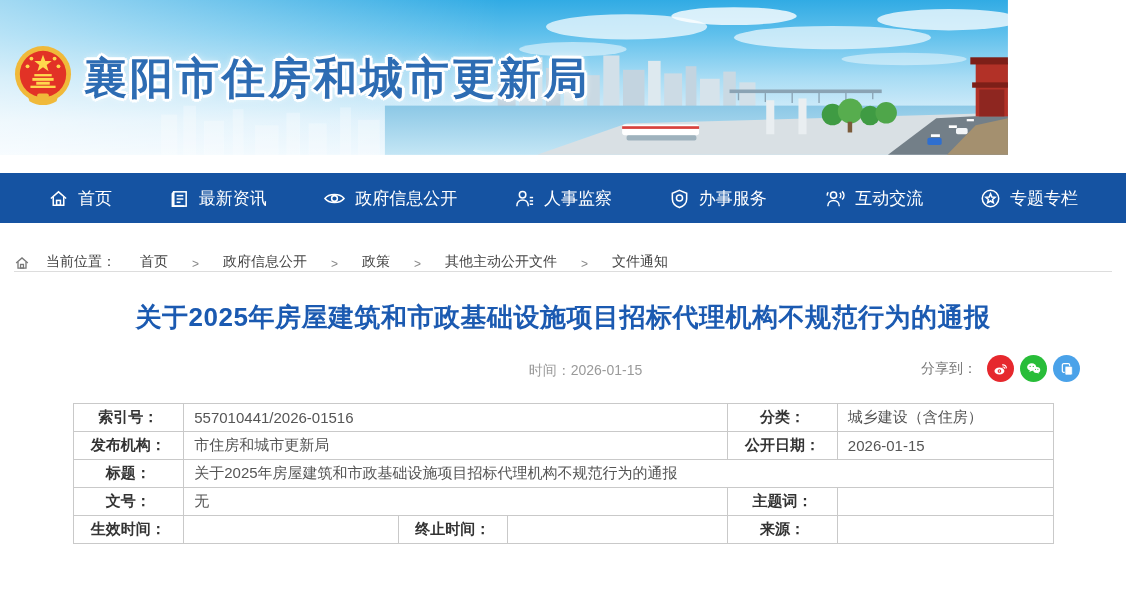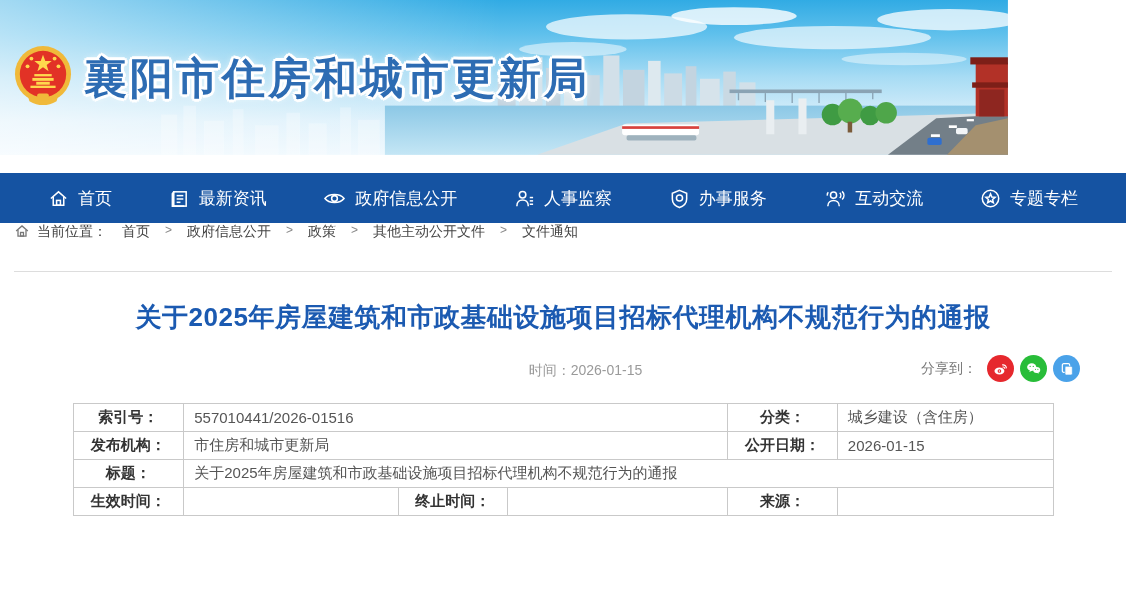--- a/index.html
+++ b/index.html
@@ -17,21 +17,21 @@
     white-space:nowrap; }
 
   
   .navbar { width:1126px; height:50px; background:#1553a2;
     display:flex; align-items:center; justify-content:space-between; padding:0 48px; }
   .nav-item { display:flex; align-items:center; gap:9px; color:#ffffff;
     font-size:17px; text-decoration:none; cursor:pointer; white-space:nowrap; }
   .nav-item svg { display:block; }
 
   
-  .breadcrumb { height:48px; display:flex; align-items:flex-start; gap:7px;
+  .breadcrumb { height:48px; display:flex; align-items:flex-end; gap:16px;
     padding:0 14px; font-size:14px; color:#444; background:#fff; }
   .breadcrumb .crumb { color:#444; text-decoration:none; cursor:pointer; padding:0 8px; }
   .breadcrumb .sep { color:#888; font-size:12px; }
   .breadcrumb-rule { border-bottom:1px solid #ddd; margin:0 14px; }
 
   
   .article-title { margin-top:28px; text-align:center; color:#1b5ab1;
     font-size:26px; font-weight:bold; letter-spacing:.5px; }
   .meta-line { position:relative; height:30px; margin-top:20px; }
   .meta-time { position:absolute; left:0; right:0; text-align:center;
@@ -324,20 +324,26 @@
     <td class="lbl">发布机构：</td>
     <td class="val" colspan="3">市住房和城市更新局</td>
     <td class="lbl">公开日期：</td>
     <td class="val">2026-01-15</td>
   </tr>
   <tr>
     <td class="lbl">标题：</td>
     <td class="val" colspan="5">关于2025年房屋建筑和市政基础设施项目招标代理机构不规范行为的通报</td>
   </tr>
   <tr>
+    <td class="lbl">文号：</td>
+    <td class="val" colspan="3">无</td>
+    <td class="lbl">主题词：</td>
+    <td class="val"></td>
+  </tr>
+  <tr>
     <td class="lbl">生效时间：</td>
     <td class="val"></td>
     <td class="lbl">终止时间：</td>
     <td class="val"></td>
     <td class="lbl">来源：</td>
     <td class="val"></td>
   </tr>
 </tbody>
   </table>
 

